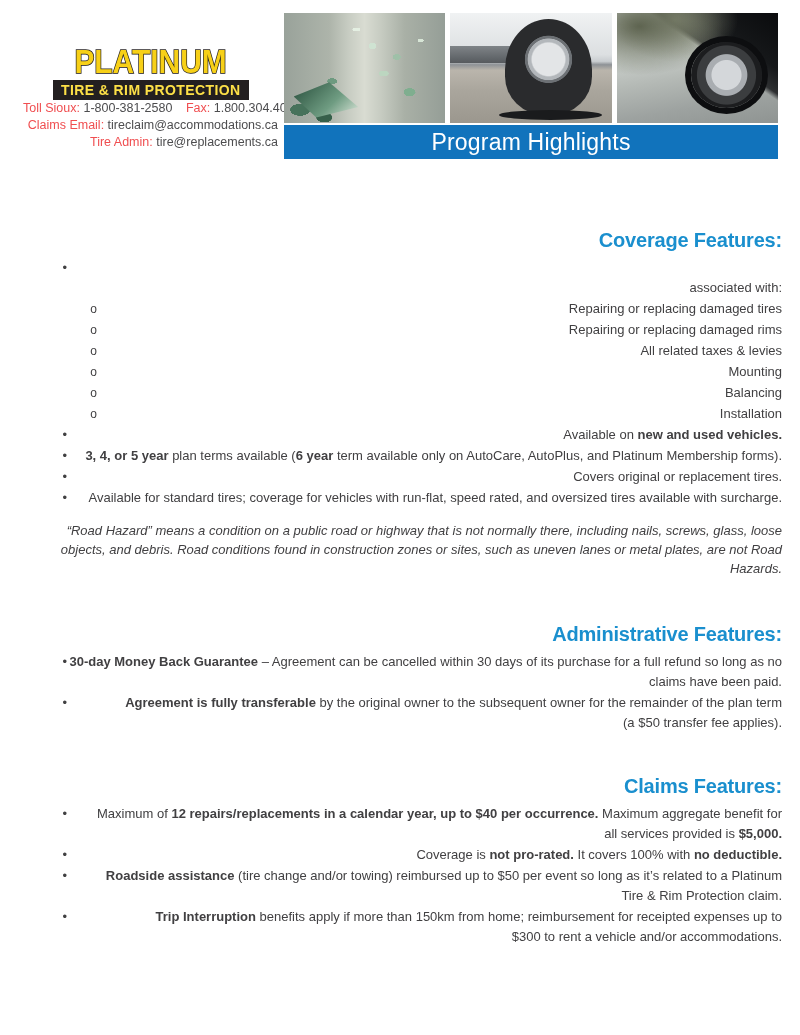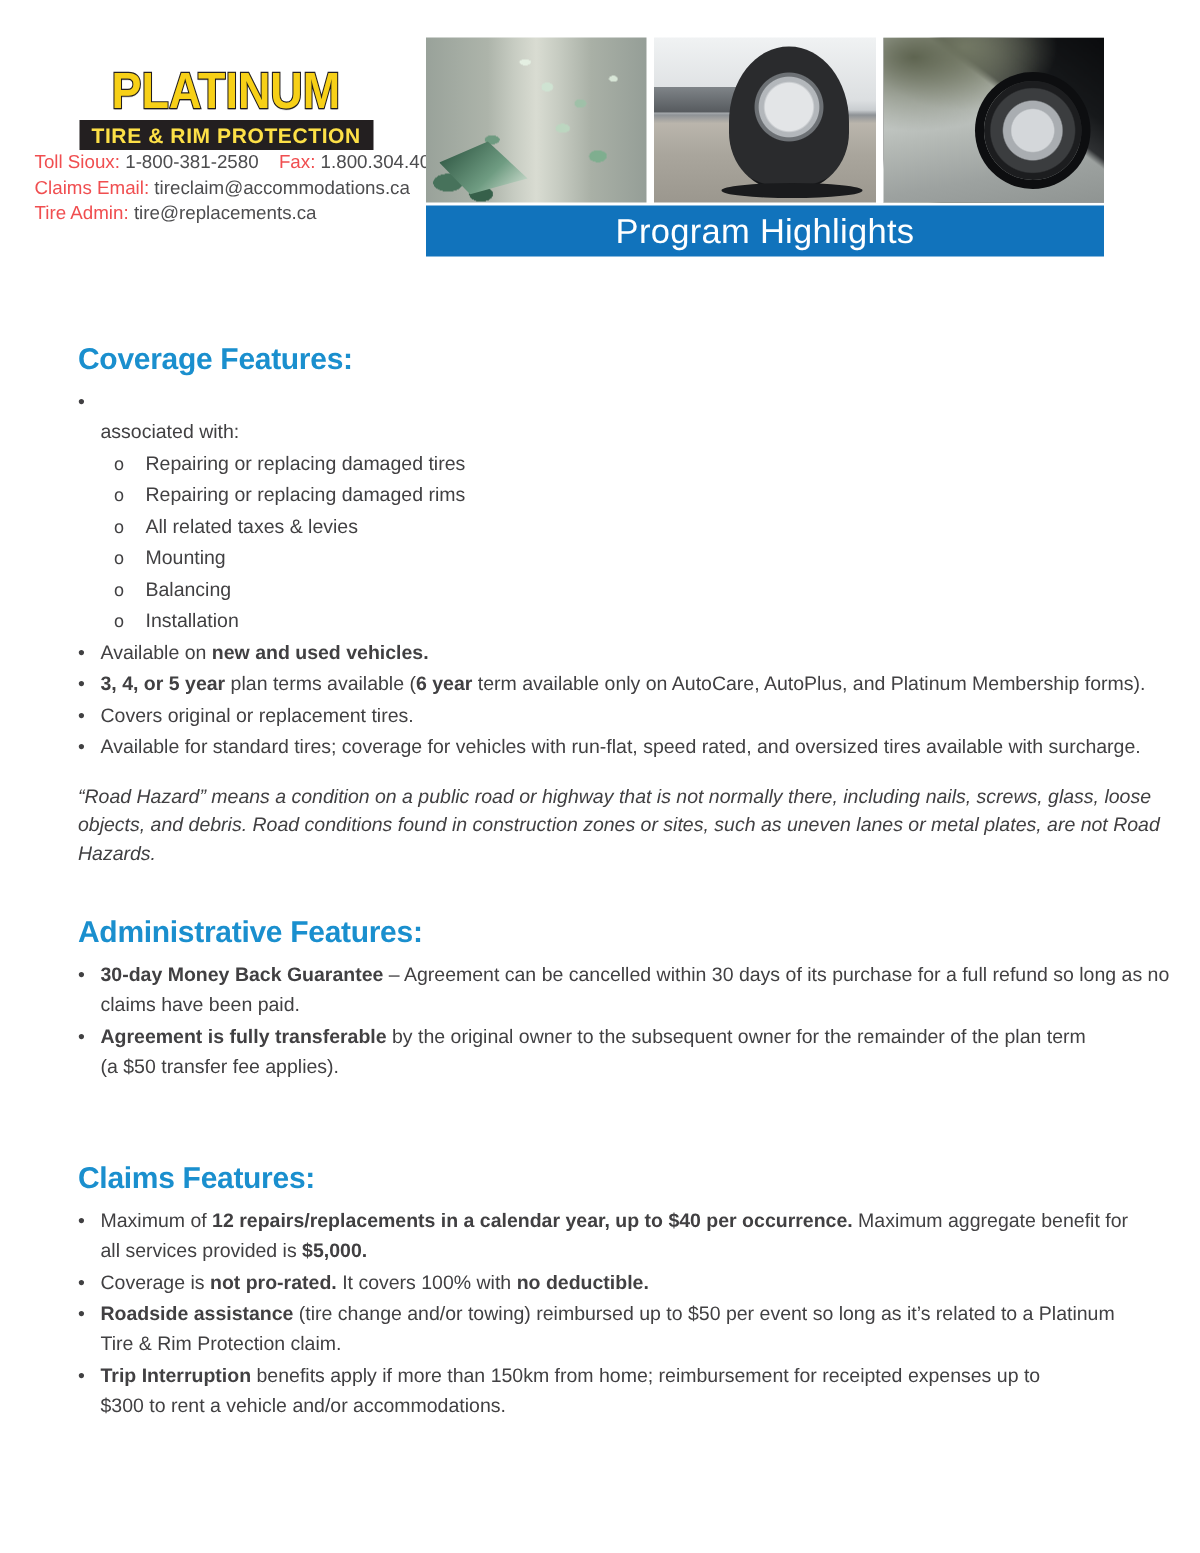--- a/index.html
+++ b/index.html
@@ -1,19 +1,19 @@
 <!DOCTYPE html>
 <html style="--heading-blue: #1A8FCE; --banner-blue: #1173BC; --label-red: #F04E50; --body-gray: #414042; --logo-yellow: #F7D017;"><head>
 <meta charset="utf-8">
 <title>Program Highlights</title>
 <style>
   html,body { margin:0; padding:0; background:#ffffff; }
   .page {
     position:relative; width:800px; height:1035px; background:#fff;
-    font-family:"Liberation Sans", sans-serif; color:#414042; overflow:hidden;
+    font-family:"Liberation Sans", sans-serif; color:#414042; overflow:hidden;text-align:right;
   }
 
   
   .header-left { position:absolute; left:23px; top:44px; width:255px; }
   .logo { display:flex; flex-direction:column; align-items:center; width:fit-content; margin-left:30px; }
   .logo-name {
     font-size:34px; font-weight:800; line-height:34px; letter-spacing:0px;
     color:var(--logo-yellow,#F7D017);
     -webkit-text-stroke:1.6px #231F20; paint-order:stroke fill;
     transform:scaleX(.88); transform-origin:center;
@@ -23,21 +23,21 @@
     margin-top:2px; background:#231F20; color:#fde047; font-weight:bold;
     font-size:14px; line-height:13px; letter-spacing:.4px; padding:4px 8px 3px;
     white-space:nowrap;
   }
   .address { margin-top:9px; font-size:12.5px; line-height:17px; color:#4D4D4F; white-space:nowrap; }
   .contact-line { font-size:12.5px; line-height:17px; white-space:nowrap; color:#4D4D4F; }
   .contact-label { color:var(--label-red,#F04E50); }
   .fax-gap { margin-left:10px; }
 
   
-  .header-right { position:absolute; left:284px; top:25px; width:452px; }
+  .header-right { position:absolute; left:284px; top:13px; width:494px; }
   .photos { display:flex; gap:5px; height:110px; }
   .photo { position:relative; flex:1 1 0; overflow:hidden; }
 
   .photo-glass {
     background:
       radial-gradient(6px 4px at 18% 78%, #3c6b4e 98%, transparent),
       radial-gradient(10px 6px at 10% 88%, #47725b 98%, transparent),
       radial-gradient(5px 3px at 30% 62%, #6e9a80 98%, transparent),
       radial-gradient(4px 3px at 55% 30%, #cfe3d2 98%, transparent),
       radial-gradient(5px 3px at 62% 55%, #bcd6c0 98%, transparent),
@@ -86,22 +86,22 @@
     font-size:23px; font-weight:500; letter-spacing:.2px;
   }
 
   
   .doc-body { position:absolute; left:52px; top:229px; width:730px; font-size:13px; line-height:20px; }
   .section-heading {
     font-size:20px; line-height:22px; font-weight:bold; letter-spacing:-.2px;
     color:var(--heading-blue,#1A8FCE); margin:0 0 7px 0;
   }
   .features-section { margin:0; }
-  section[data-name="section-administrative"] { margin-top:33px; }
-  section[data-name="section-claims"] { margin-top:54px; }
+  section[data-name="section-administrative"] { margin-top:45px; }
+  section[data-name="section-claims"] { margin-top:42px; }
   .li { display:flex; margin:0 0 1px 0; }
   .li .marker { flex:0 0 15px; }
   .li.sub { margin-left:24px; margin-bottom:1px; }
   .li.sub .marker { flex:0 0 21px; font-size:12px; }
   .txt { flex:1 1 auto; }
   .b { font-weight:bold; }
   .note { margin:13px 0 0 0; font-weight:normal; font-style:italic; line-height:19px; }
 </style>
 </head>
 <body>

